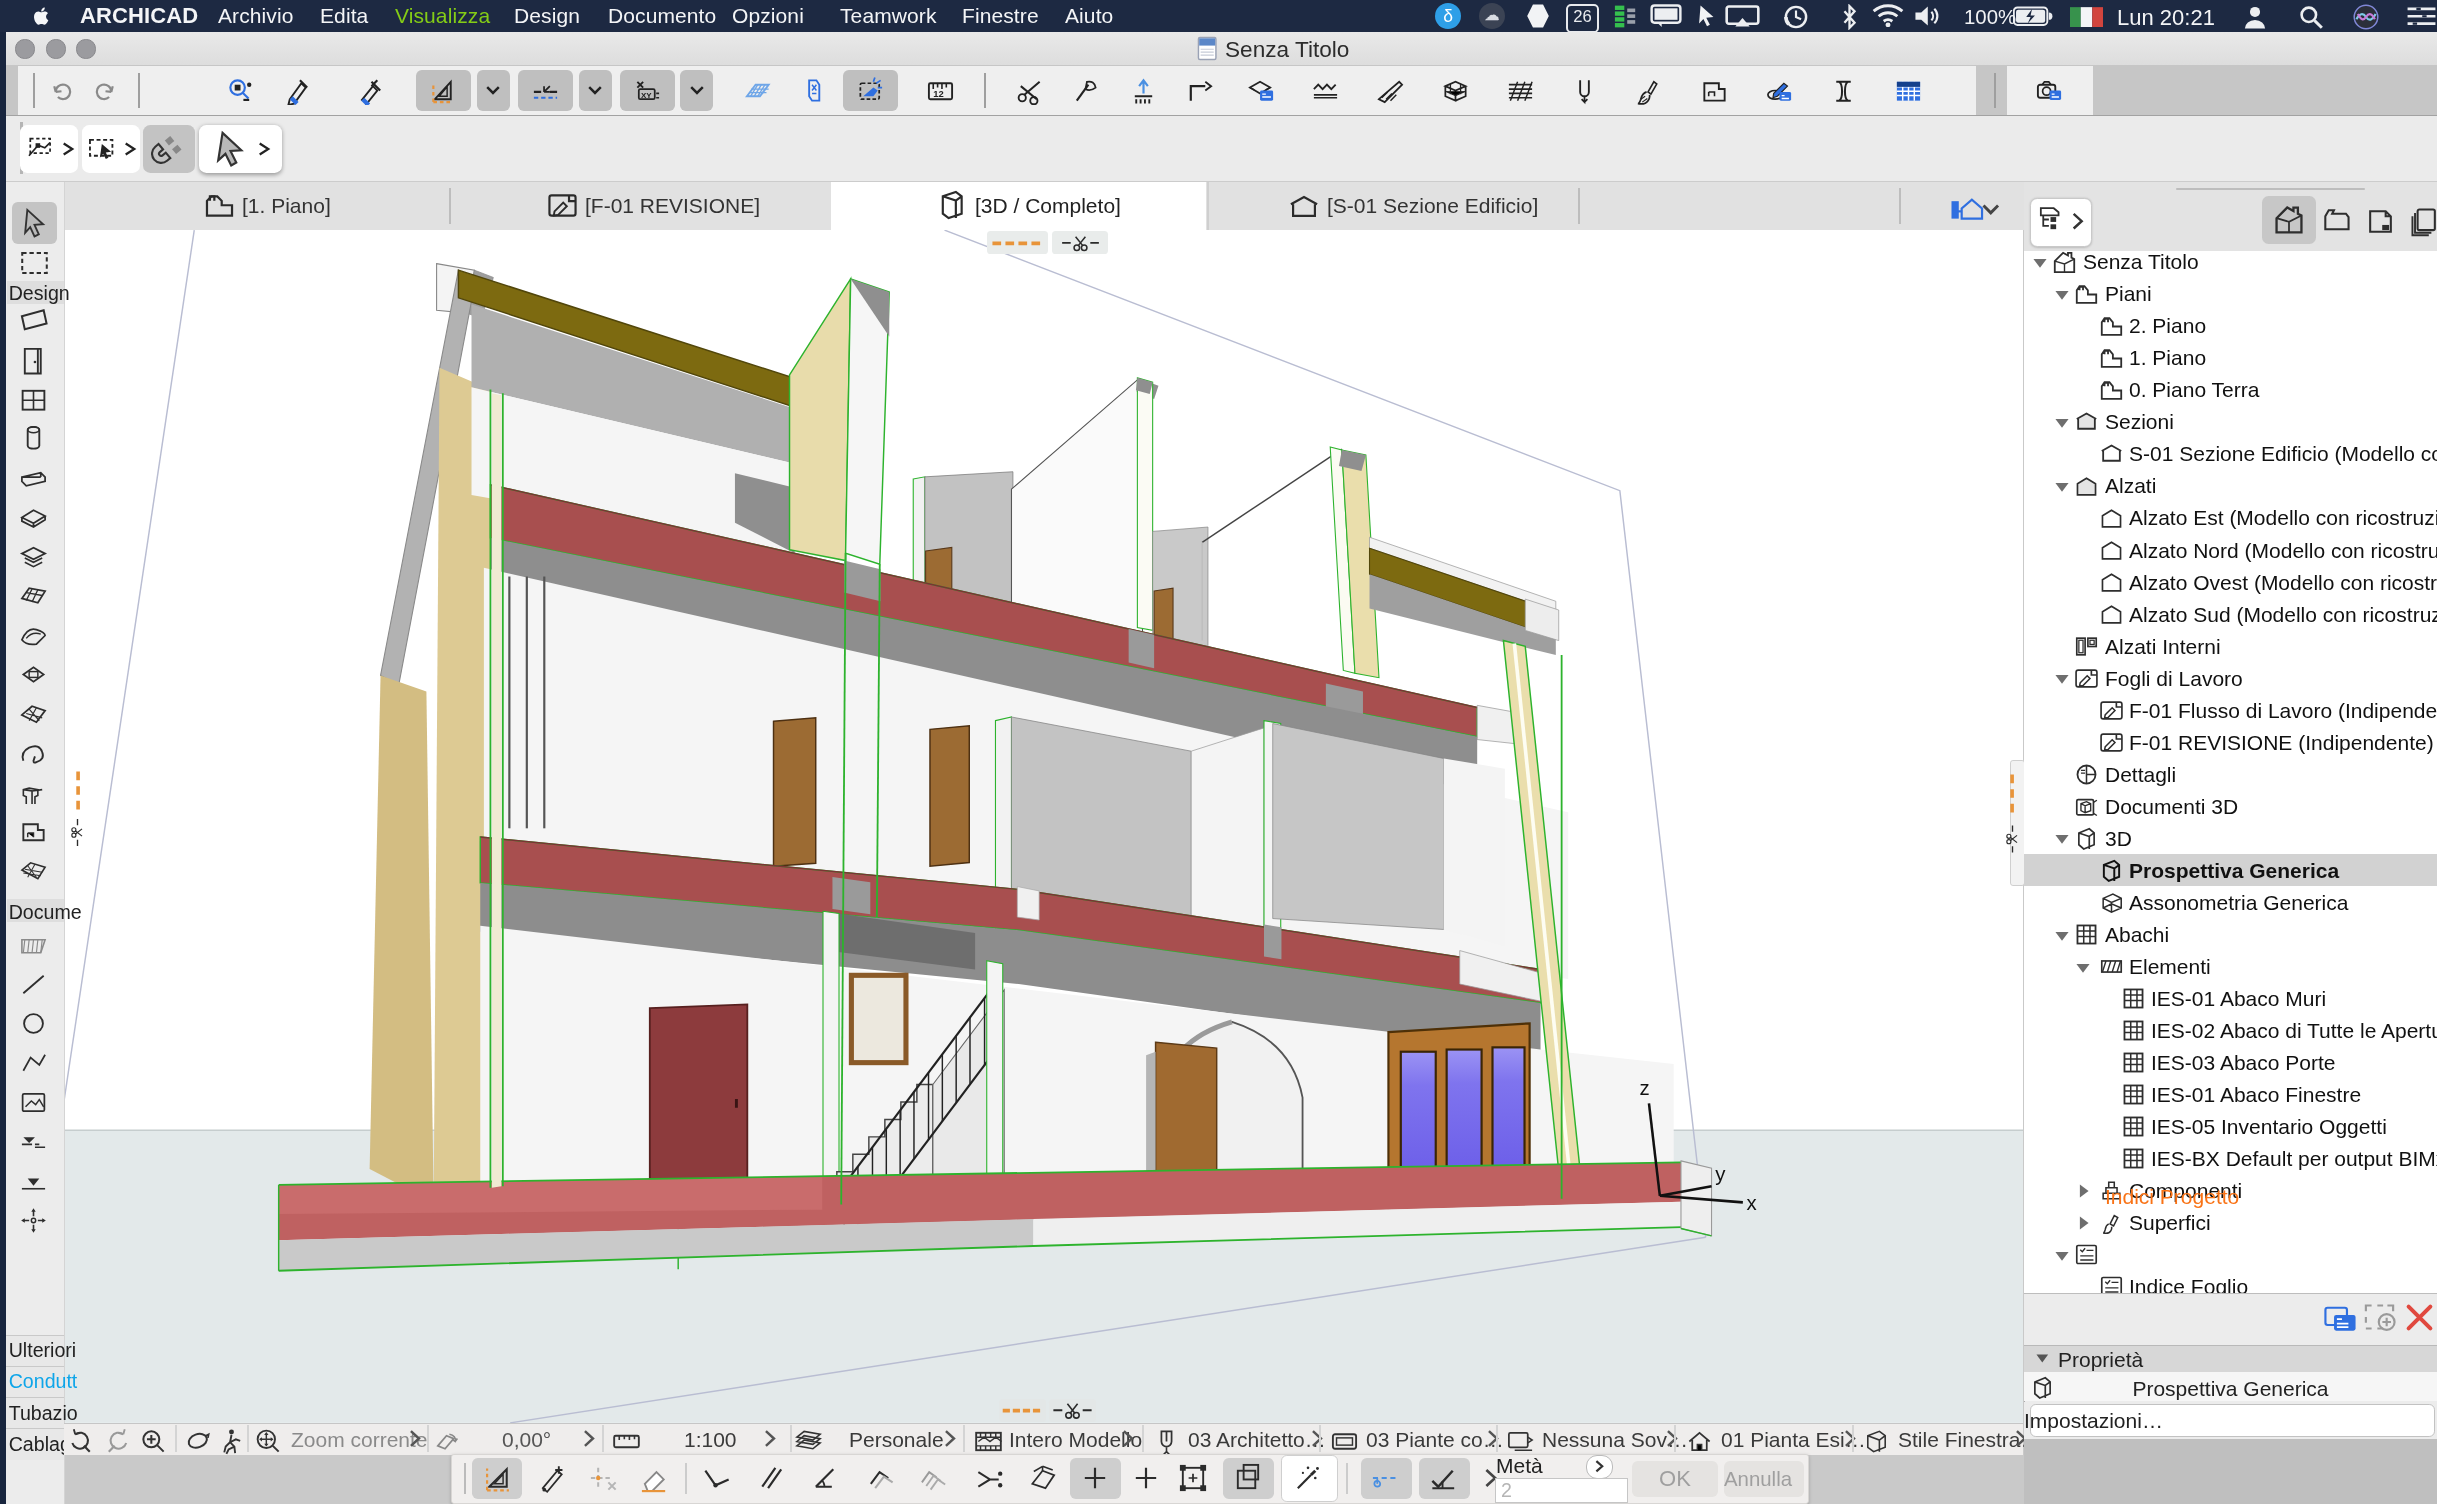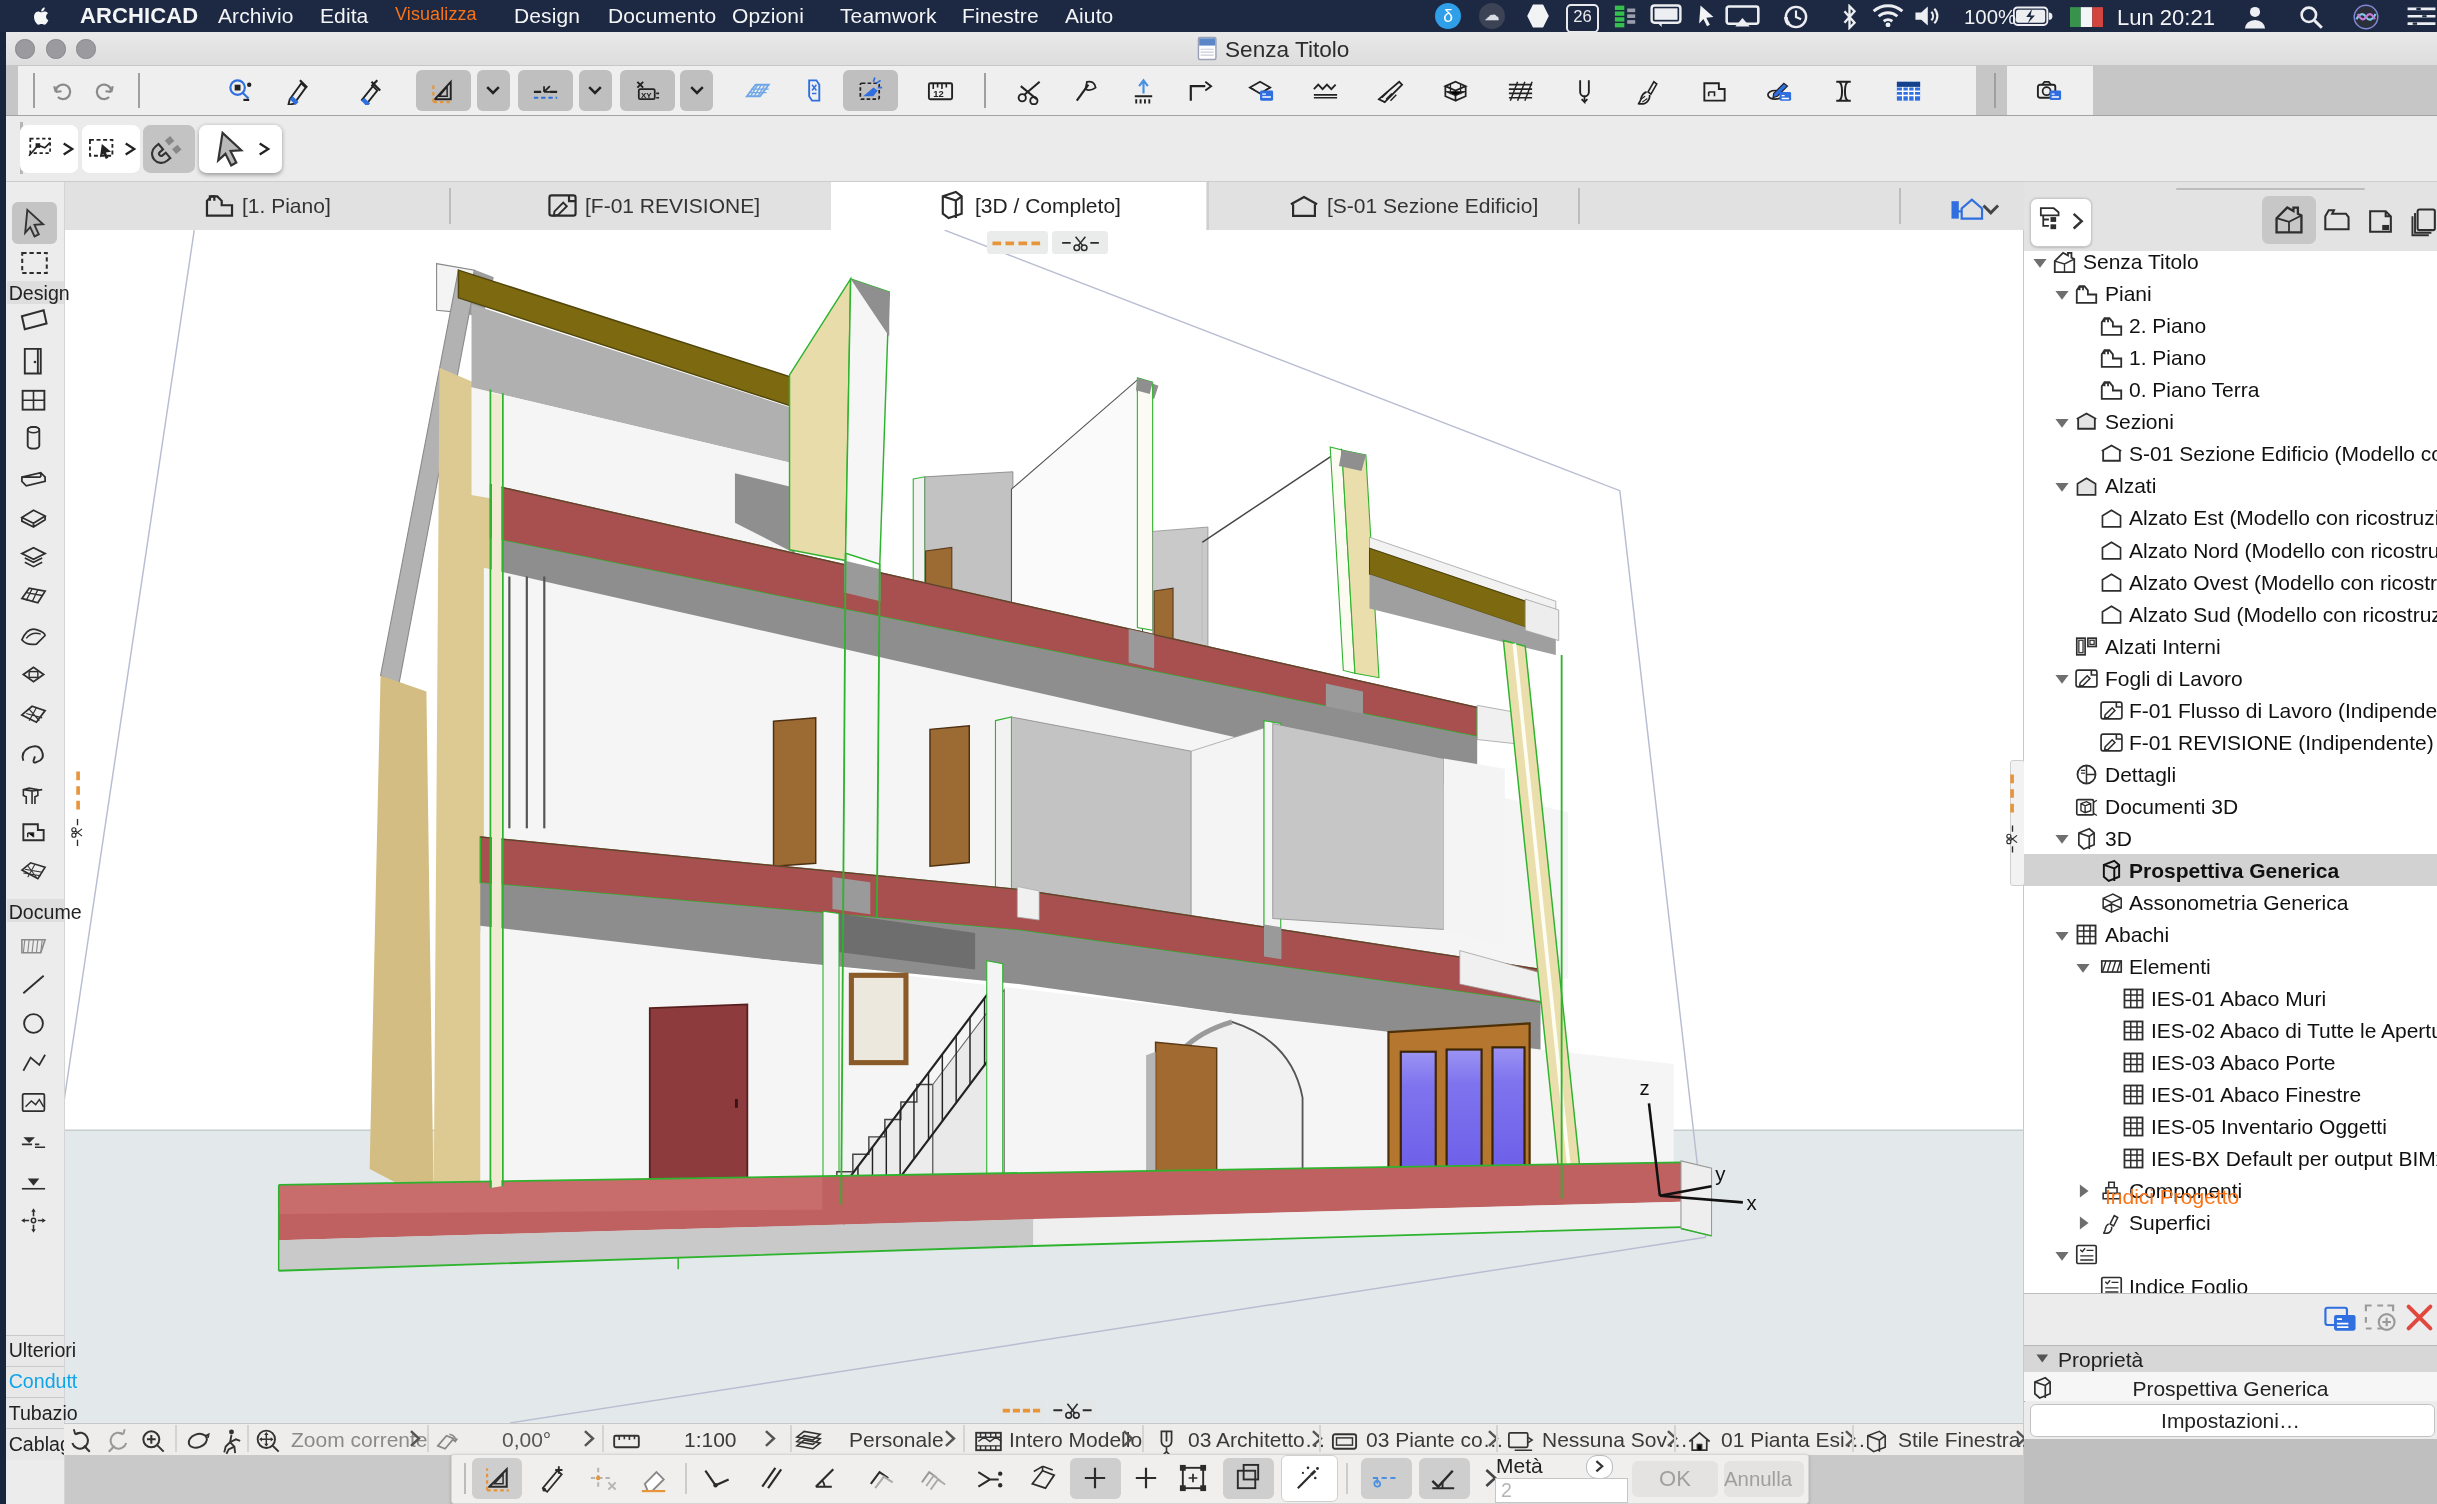--- a/index.html
+++ b/index.html
@@ -9,21 +9,21 @@
 </style></head><body>
 <div id="app">
     <div class="abs" style="left:5.8px;top:32px;width:2432px;height:1473px;background:#c9c9c9"></div>
     <div class="abs" style="left:0;top:0;width:2438px;height:32px;background:#1d2942;"></div>
     <svg class="abs" style="left:31px;top:5.1px" width="22" height="22" viewBox="0 0 24 24">
       <path fill="#f5f6f8" d="M16.4 12.7c0-2.4 2-3.6 2.1-3.7-1.1-1.7-2.9-1.9-3.5-1.9-1.5-.2-2.9.9-3.7.9-.8 0-1.9-.9-3.2-.9-1.6 0-3.1 1-4 2.4-1.7 2.9-.4 7.3 1.2 9.7.8 1.2 1.8 2.5 3 2.4 1.2 0 1.7-.8 3.1-.8 1.5 0 1.9.8 3.2.8 1.3 0 2.2-1.2 3-2.4.9-1.4 1.3-2.7 1.3-2.8-.1 0-2.5-1-2.5-3.7zM14 5.6c.7-.8 1.1-1.9 1-3-1 0-2.1.6-2.8 1.4-.6.7-1.2 1.9-1 3 1 .1 2.1-.6 2.8-1.4z"></path>
     </svg>
     <div class="abs" style="left:80px;top:2.9px;font-size:22px;color:#f4f5f7;font-weight:bold;letter-spacing:0.1px">ARCHICAD</div>
     <div class="abs" style="left:218px;top:4.4px;font-size:21px;color:#f4f5f7;font-weight:normal;letter-spacing:0.1px">Archivio</div>
     <div class="abs" style="left:320px;top:4.4px;font-size:21px;color:#f4f5f7;font-weight:normal;letter-spacing:0.1px">Edita</div>
-    <div class="abs" style="left:395px;top:4.4px;font-size:18px;color:#f97316;font-weight:normal;letter-spacing:0.1px">Visualizza</div>
+    <div class="abs" style="left:395px;top:4.4px;font-size:21px;color:#84cc16;font-weight:normal;letter-spacing:0.1px">Visualizza</div>
     <div class="abs" style="left:514px;top:4.4px;font-size:21px;color:#f4f5f7;font-weight:normal;letter-spacing:0.1px">Design</div>
     <div class="abs" style="left:608px;top:4.4px;font-size:21px;color:#f4f5f7;font-weight:normal;letter-spacing:0.1px">Documento</div>
     <div class="abs" style="left:732px;top:4.4px;font-size:21px;color:#f4f5f7;font-weight:normal;letter-spacing:0.1px">Opzioni</div>
     <div class="abs" style="left:840px;top:4.4px;font-size:21px;color:#f4f5f7;font-weight:normal;letter-spacing:0.1px">Teamwork</div>
     <div class="abs" style="left:962px;top:4.4px;font-size:21px;color:#f4f5f7;font-weight:normal;letter-spacing:0.1px">Finestre</div>
     <div class="abs" style="left:1065px;top:4.4px;font-size:21px;color:#f4f5f7;font-weight:normal;letter-spacing:0.1px">Aiuto</div>
     <div class="abs" style="left:1435px;top:2.9px;width:26px;height:26px;border-radius:13px;background:#2e9fe8;color:#fff;font-size:17.5px;text-align:center;line-height:26px">δ</div>
     <div class="abs" style="left:1479px;top:2.9px;width:26px;height:26px;border-radius:13px;background:#3b4354;color:#d9dce2;font-size:14.6px;text-align:center;line-height:25px;font-weight:bold">☁</div>
     <svg class="abs" style="left:1524px;top:2.9px" width="28" height="26" viewBox="0 0 38 36">
       <polygon points="12,2 26,2 34,18 26,34 12,34 4,18" fill="#f2f3f5"></polygon>
@@ -1104,15 +1104,15 @@
       <path d="M2 4 L20 4 L11 16 Z" fill="#555"></path>
     </svg>
     <div class="abs" style="left:2058px;top:1348px;font-size:21px;color:#222">Proprietà</div>
     <div class="abs" style="left:2024px;top:1372px;width:413px;height:29px;background:#f6f6f6"></div>
     <svg class="ic" style="left:2030px;top:1375px" width="25" height="25" viewBox="0 0 36 36">
       <path d="M7 10 L22 4 L29 10 L29 27 L14 33 L7 27 Z M7 10 L22 15 M22 15 L29 10 M22 15 V33" fill="none" stroke="#2e2e2e" stroke-width="2.4"></path>
     </svg>
     <div class="abs" style="left:2024px;top:1377px;width:413px;font-size:21px;color:#222;text-align:center">Prospettiva Generica</div>
     <div class="abs" style="left:2024px;top:1402px;width:413px;height:38px;background:#ececec"></div>
     <div class="abs" style="left:2030px;top:1404px;width:403px;height:31px;background:#ffffff;border:0.7px solid #c2c2c2;border-radius:5.8px"></div>
-    <div class="abs" style="left:2024px;top:1409px;width:413px;font-size:21px;color:#222;text-align:center">Impostazioni…</div>
+    <div class="abs" style="left:2024px;top:1409px;width:413px;font-size:21px;color:#222;">Impostazioni…</div>
     <div class="abs" style="left:2024px;top:1439px;width:413px;height:65px;background:#bfbfbf"></div>
   </div>
 
 </body></html>

